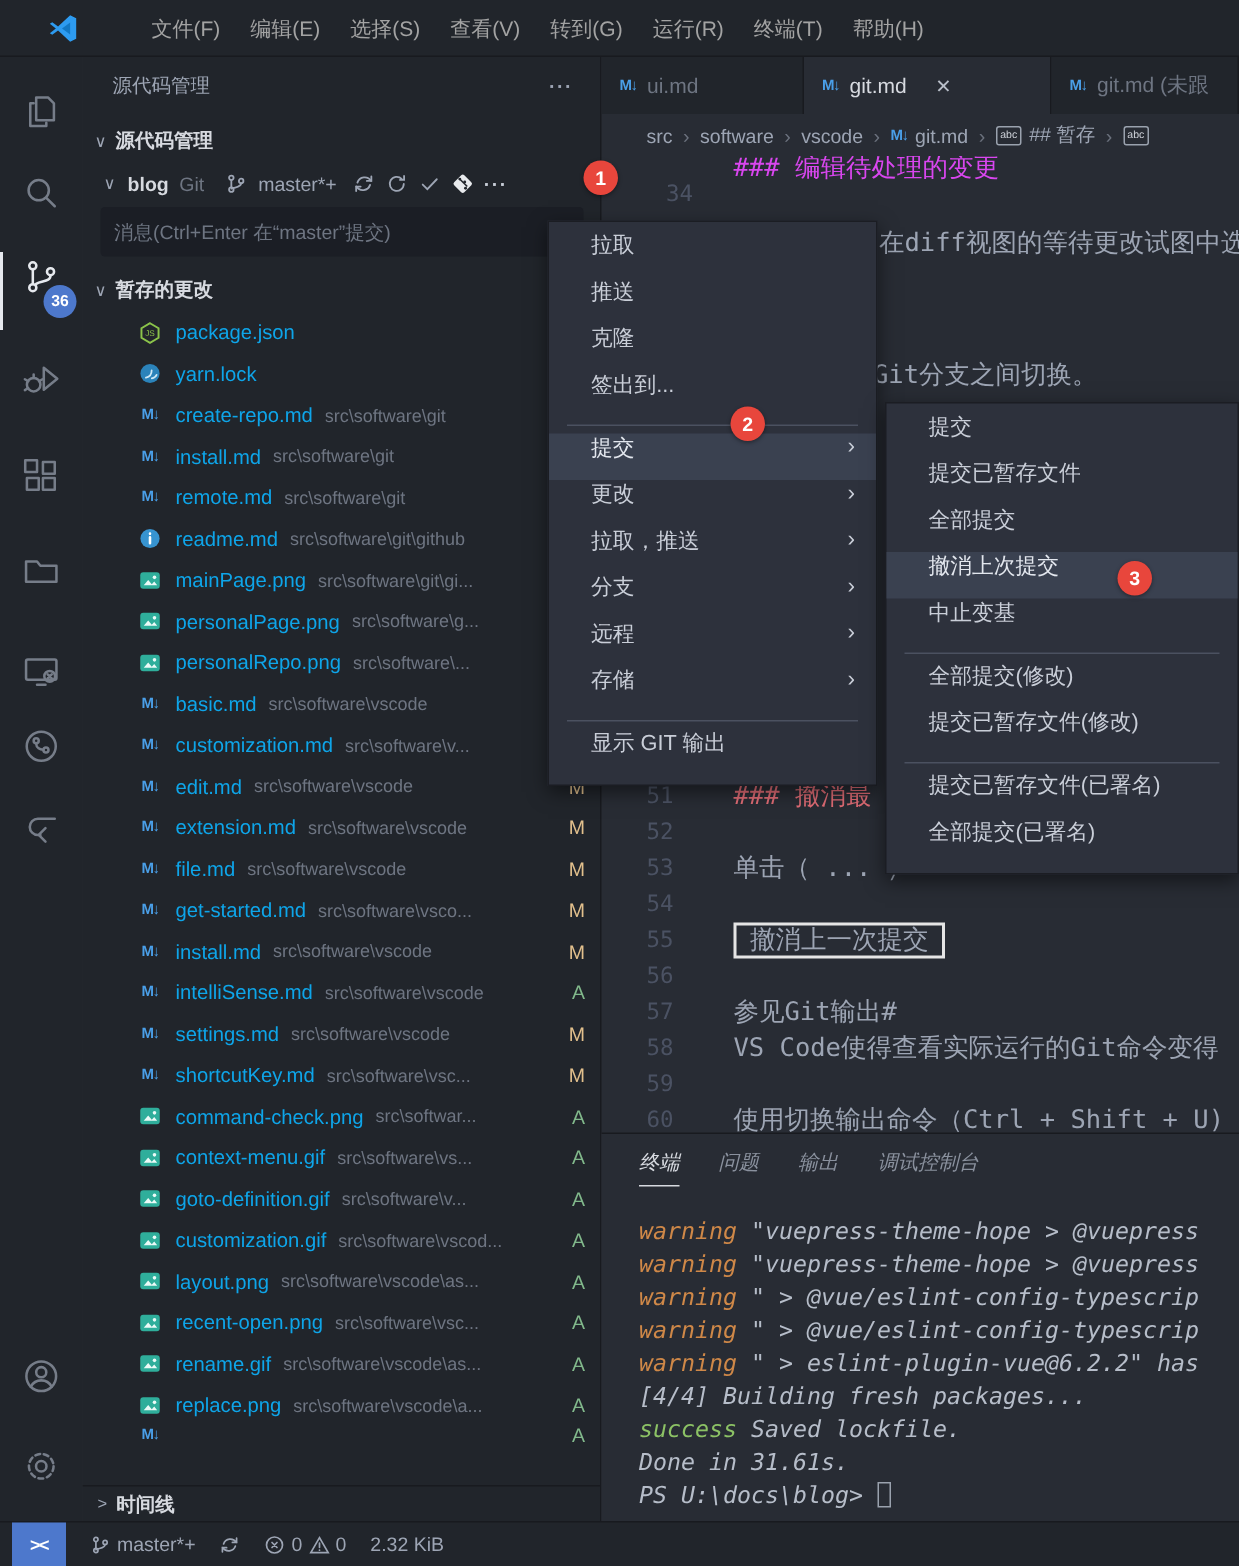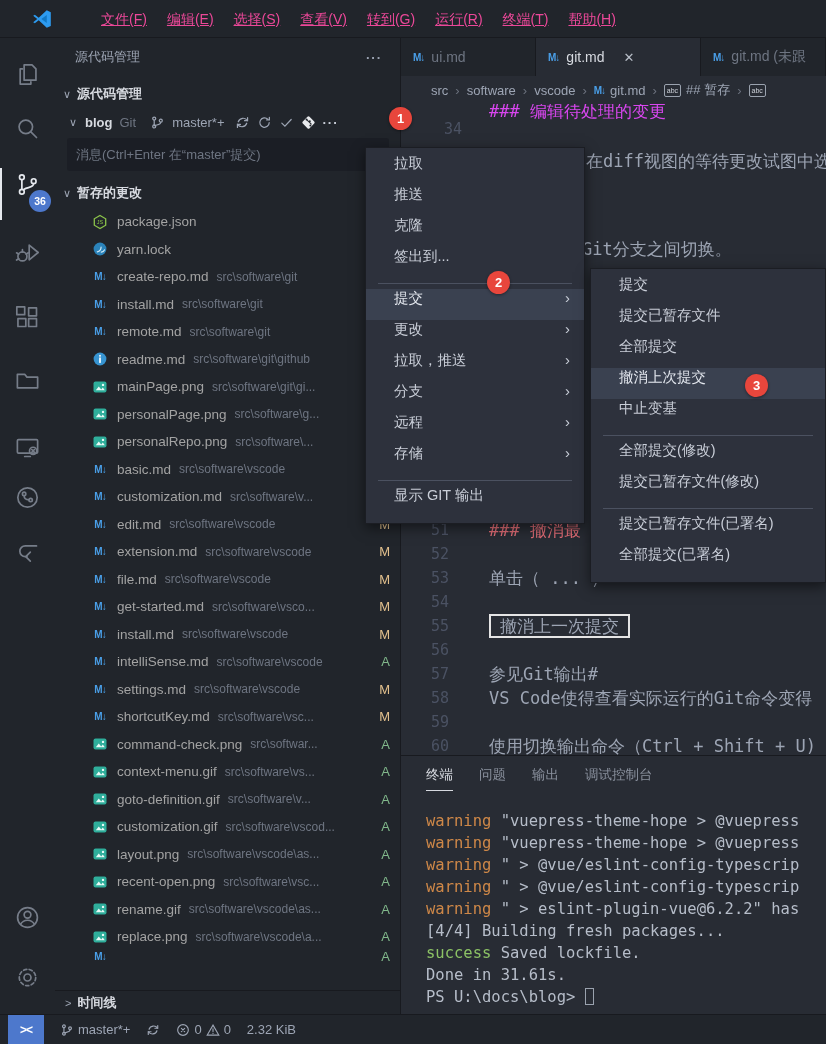--- a/index.html
+++ b/index.html
@@ -5,21 +5,21 @@
   * { margin:0; padding:0; box-sizing:border-box; }
   html,body { background:#17191d; }
   .screen { position:relative; width:826px; height:1044px; background:#282c34; overflow:hidden;
             font-family:"Liberation Sans",sans-serif; color:#abb2bf; }
 
   
   .titlebar { position:absolute; left:0; top:0; width:826px; height:38px; background:#21252b;
               display:flex; align-items:center; border-bottom:1px solid #181a1f; z-index:5; }
   .vslogo { width:22px; height:22px; margin-left:31px; }
   .menus { display:flex; margin-left:38px; }
-  .menu-item { padding:0 10px; font-size:14px; color:#ec4899; line-height:38px; cursor:default;text-decoration:underline; }
+  .menu-item { padding:0 10px; font-size:14px; color:#a3a3a3; line-height:38px; cursor:default; }
 
   
   .activitybar { position:absolute; left:0; top:38px; width:55px; height:976px; background:#21252b; z-index:4; }
   .act-icon { position:absolute; left:14px; width:27px; height:27px; color:#767d89; }
   .act-icon.active { color:#e6e9ee; }
   .act-icon svg { width:100%; height:100%; }
   .act-indicator { position:absolute; left:0; top:168px; width:2px; height:52px; background:#e6e9ee; z-index:5; }
   .scm-count { position:absolute; left:29px; top:190px; width:22px; height:22px; border-radius:50%;
                background:#4d78cc; color:#fff; font-size:10.5px; font-weight:bold;
                display:flex; align-items:center; justify-content:center; z-index:5; }
@@ -42,21 +42,21 @@
                   border-radius:3px; font-size:13px; color:#6e7582; display:flex; align-items:center;
                   padding:0 9px; }
   .staged-header { position:absolute; top:142px; left:0; right:0; height:26px; display:flex; align-items:center;
                    padding-left:8px; gap:6px; font-size:13px; font-weight:bold; color:#d7dae0; }
   .file-list { position:absolute; top:170px; left:0; right:0; height:782px; overflow:hidden; }
   .frow { height:27.5px; display:flex; align-items:center; padding:0 10px 0 37px; font-size:13.5px; }
   .frow.clipped { height:12px; overflow:hidden; }
   .ficon { width:16px; height:16px; flex:none; margin-right:9px; display:flex; align-items:center; justify-content:center; }
   .ficon svg { width:16px; height:16px; }
   .mdicon { color:#4a9fe8; font-weight:bold; font-size:10px; letter-spacing:-1px; white-space:nowrap; }
-  .fname { color:#a3a3a3; white-space:nowrap; flex:none; }
+  .fname { color:#0ea5e9; white-space:nowrap; flex:none; }
   .fpath { color:#6e7582; font-size:12px; margin-left:8px; white-space:nowrap; overflow:hidden;
            text-overflow:ellipsis; flex:1 1 auto; }
   .fstatus { width:13px; text-align:right; margin-left:6px; flex:none; font-size:13px; }
   .st-M { color:#e2c08d; } .st-A { color:#81b88b; }
   .timeline { position:absolute; left:0; right:0; top:952px; height:24px; border-top:1px solid #181a1f;
               display:flex; align-items:center; gap:6px; padding-left:10px; font-size:13px; font-weight:bold; color:#d7dae0; }
 
   
   .editor { position:absolute; left:400px; top:38px; width:426px; height:976px; background:#282c34;
             border-left:1px solid #181a1f; z-index:2; }
@@ -79,21 +79,21 @@
   .ed-row { height:24px; display:flex; align-items:center; white-space:nowrap; }
   .lnum { width:48px; text-align:right; color:#4b5263; font-size:15px; flex:none; }
   .ltext { margin-left:40px; font-size:17px; color:#9da5b4; }
   .ltext.heading { color:#e06c75; }
   .boxed { border:2px solid #e5e5e5; padding:0 9px; }
   .ruler-mark { position:absolute; left:419px; top:449px; width:5px; height:27px;
                 background:linear-gradient(#b8862f,#d8b44a); }
 
   
   .panel { position:absolute; top:717px; left:0; right:0; height:259px; background:#282c34;
-           border-top:1px solid #181a1f; }
+           border-top:1px solid #181a1f;font-style:italic; }
   .panel-tabs { display:flex; gap:26px; padding:10px 0 0 25px; font-size:13.5px; color:#8a919e; }
   .ptab { padding-bottom:6px; }
   .ptab.active { color:#d7dae0; border-bottom:1.5px solid #d7dae0; }
   .term { position:absolute; top:54px; left:25px; right:0; font-family:"DejaVu Sans Mono",monospace;
           font-size:15.5px; line-height:22px; color:#b6bdc9; white-space:pre; }
   .cursor-box { display:inline-block; width:9px; height:17px; border:1.5px solid #9aa2ae; vertical-align:-3px; }
 
   
   .statusbar { position:absolute; left:0; top:1014px; width:826px; height:30px; background:#21252b;
                border-top:1px solid #181a1f; display:flex; align-items:center; font-size:13px;

